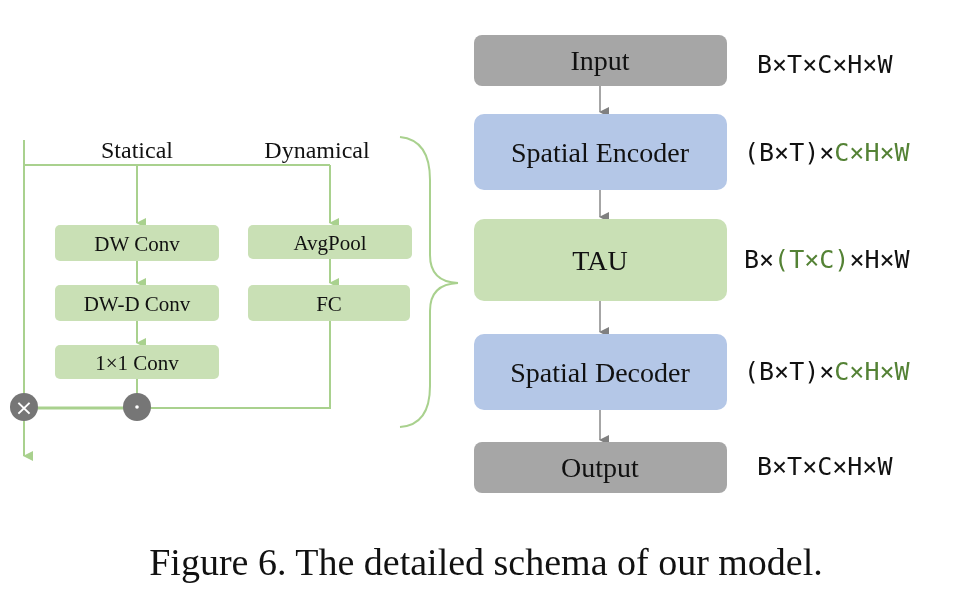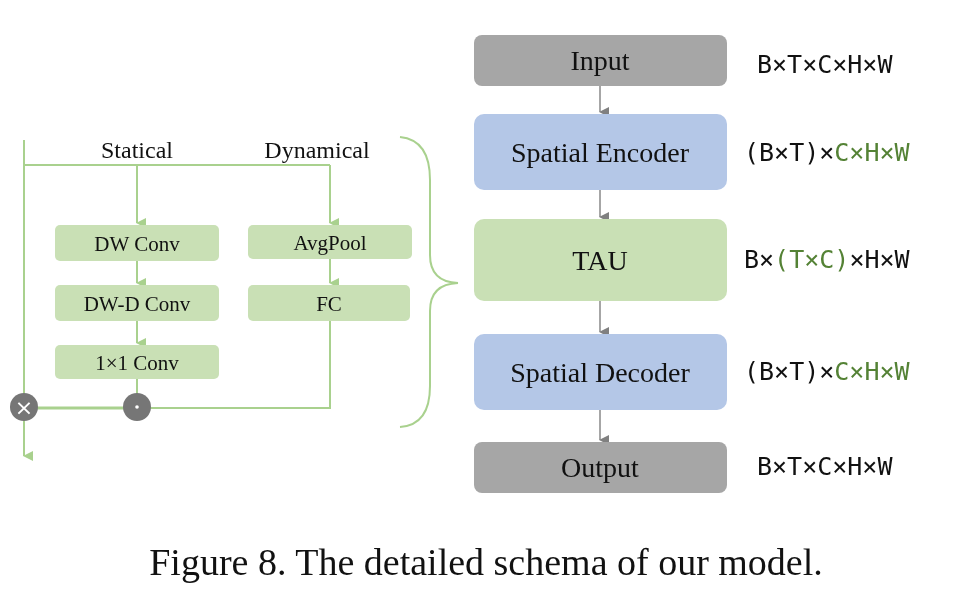--- a/index.html
+++ b/index.html
@@ -86,13 +86,13 @@
     <text class="serif" x="600" y="477" text-anchor="middle" font-size="28" fill="#111">Output</text>
 
     <text class="mono shape" x="757" y="73" font-size="25"><tspan fill="#111111">B×T×C×H×W</tspan></text>
     <text class="mono shape" x="744" y="161" font-size="25"><tspan fill="#111111">(B×T)×</tspan><tspan fill="#548235">C×H×W</tspan></text>
     <text class="mono shape" x="744" y="268" font-size="25"><tspan fill="#111111">B×</tspan><tspan fill="#548235">(T×C)</tspan><tspan fill="#111111">×H×W</tspan></text>
     <text class="mono shape" x="744" y="380" font-size="25"><tspan fill="#111111">(B×T)×</tspan><tspan fill="#548235">C×H×W</tspan></text>
     <text class="mono shape" x="757" y="475" font-size="25"><tspan fill="#111111">B×T×C×H×W</tspan></text>
   </g>
 </svg>
 
-<div class="caption">Figure 8. The detailed schema of our model.</div>
+<div class="caption">Figure 6. The detailed schema of our model.</div>
 
 </body></html>

